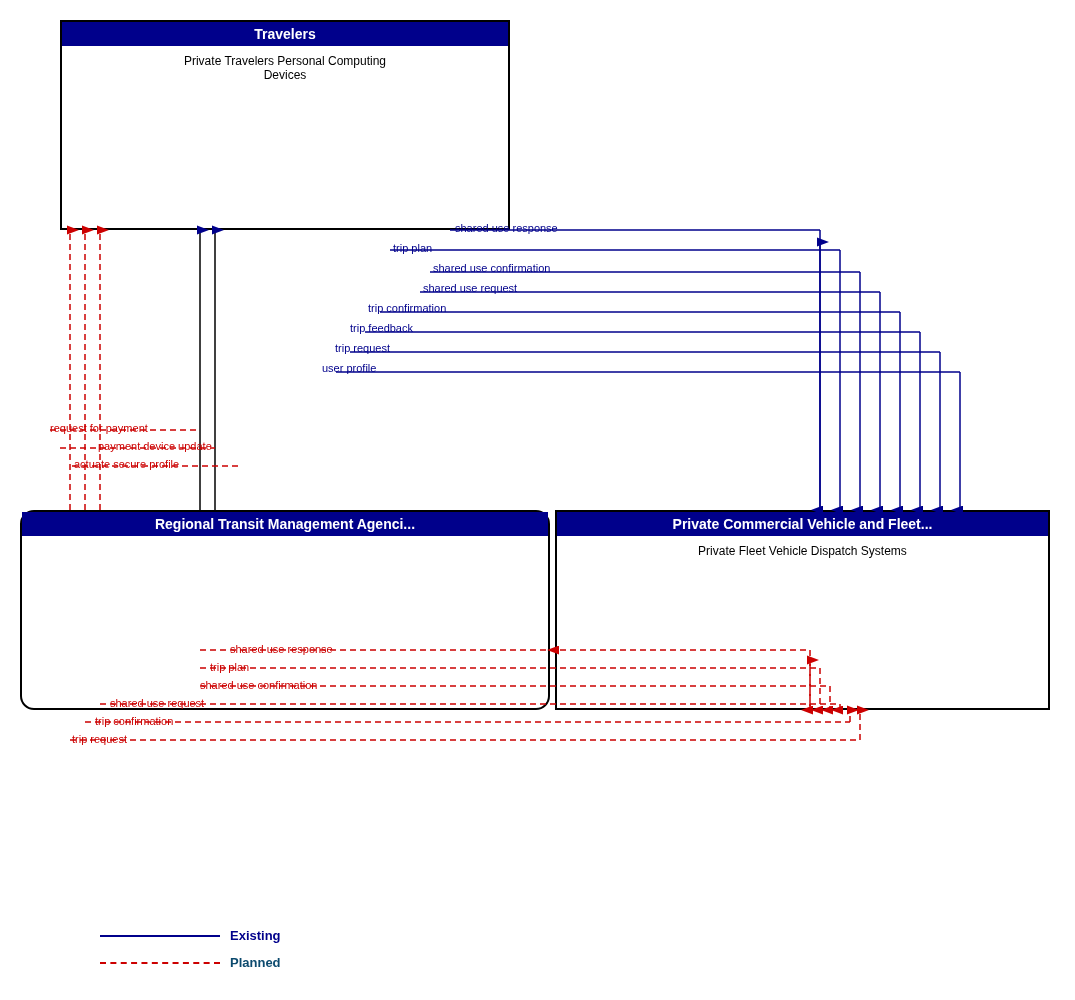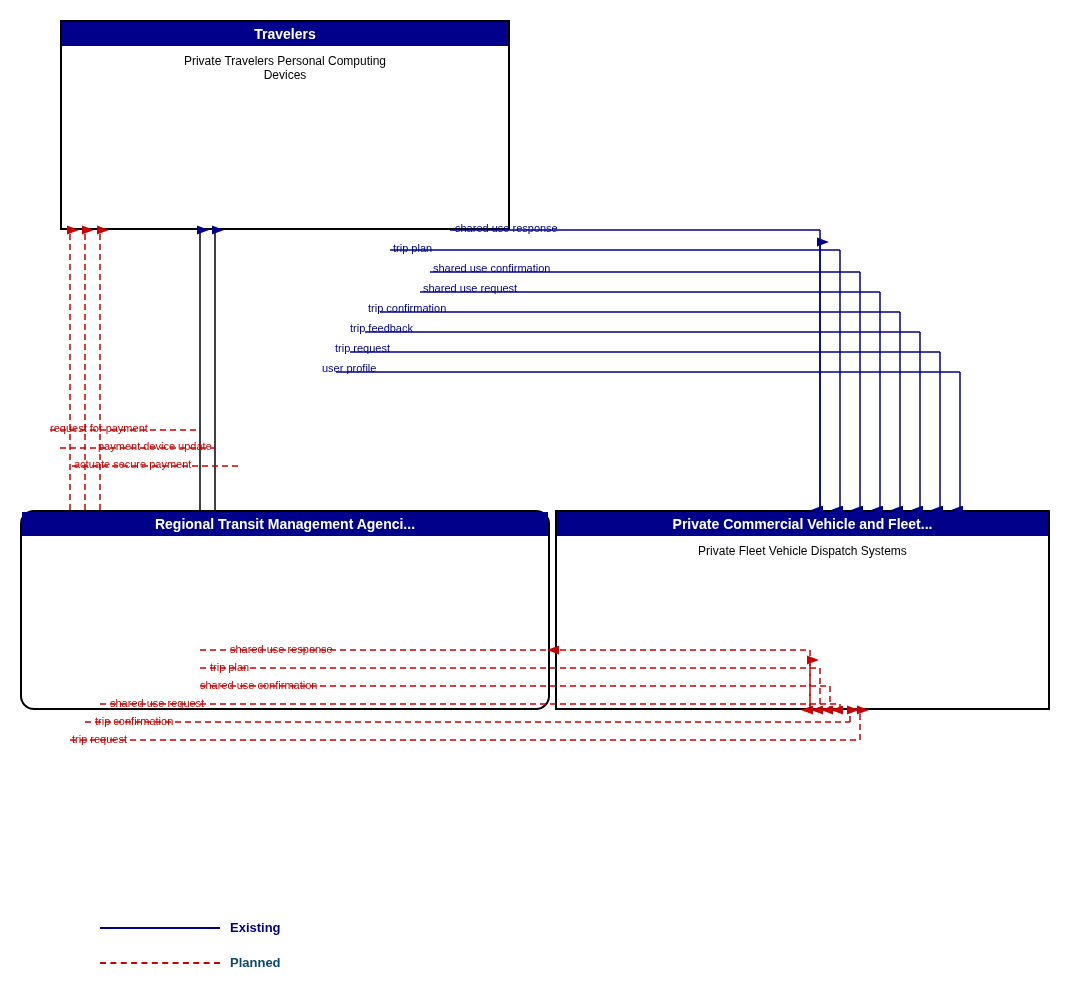--- a/index.html
+++ b/index.html
@@ -67,21 +67,21 @@
       height: 200px;
     }
 
     
     .legend {
       position: absolute;
       bottom: 30px;
       left: 100px;
       display: flex;
       flex-direction: column;
-      gap: 20px;
+      gap: 12px;
     }
     .legend-item {
       display: flex;
       align-items: center;
       gap: 10px;
     }
     .legend-label {
       font-size: 13px;
       font-weight: bold;
     }
@@ -213,21 +213,21 @@
   <span class="arrow-label arrow-label-blue" style="left:393px; top:242px;">trip plan</span>
   <span class="arrow-label arrow-label-blue" style="left:433px; top:262px;">shared use confirmation</span>
   <span class="arrow-label arrow-label-blue" style="left:423px; top:282px;">shared use request</span>
   <span class="arrow-label arrow-label-blue" style="left:368px; top:302px;">trip confirmation</span>
   <span class="arrow-label arrow-label-blue" style="left:350px; top:322px;">trip feedback</span>
   <span class="arrow-label arrow-label-blue" style="left:335px; top:342px;">trip request</span>
   <span class="arrow-label arrow-label-blue" style="left:322px; top:362px;text-align:center;">user profile</span>
 
   <span class="arrow-label arrow-label-red" style="left:50px; top:422px;">request for payment</span>
   <span class="arrow-label arrow-label-red" style="left:62px; top:440px;padding-left:36px;">payment device update</span>
-  <span class="arrow-label arrow-label-red" style="left:74px; top:458px;">actuate secure payment</span>
+  <span class="arrow-label arrow-label-red" style="left:74px; top:458px;">actuate secure profile</span>
 
   <span class="arrow-label arrow-label-red" style="left:230px; top:643px;">shared use response</span>
   <span class="arrow-label arrow-label-red" style="left:210px; top:661px;">trip plan</span>
   <span class="arrow-label arrow-label-red" style="left:200px; top:679px;">shared use confirmation</span>
   <span class="arrow-label arrow-label-red" style="left:110px; top:697px;">shared use request</span>
   <span class="arrow-label arrow-label-red" style="left:95px; top:715px;">trip confirmation</span>
   <span class="arrow-label arrow-label-red" style="left:72px; top:733px;">trip request</span>
 
   <div class="legend">
     <div class="legend-item">

